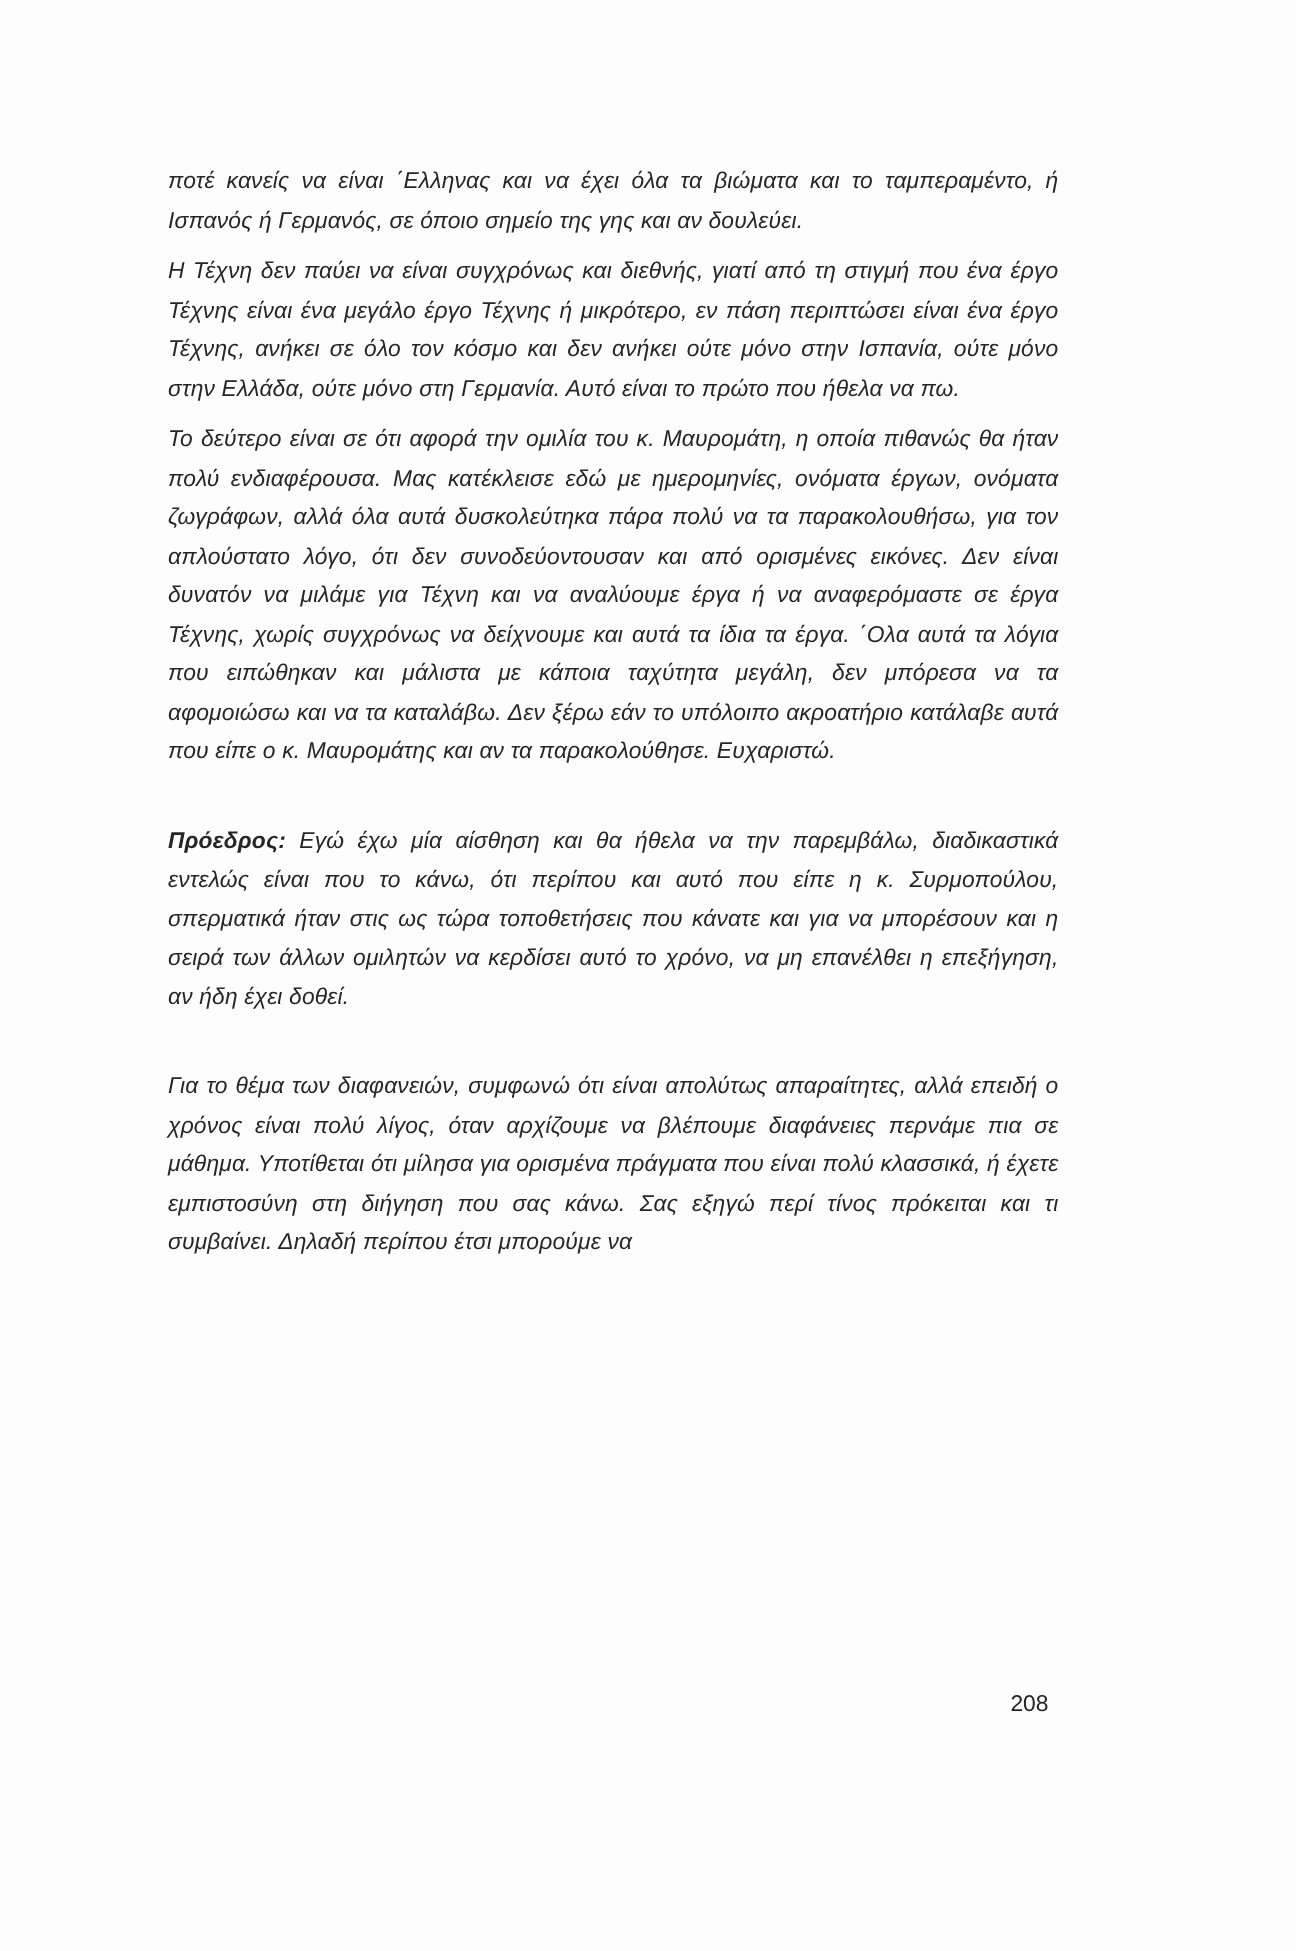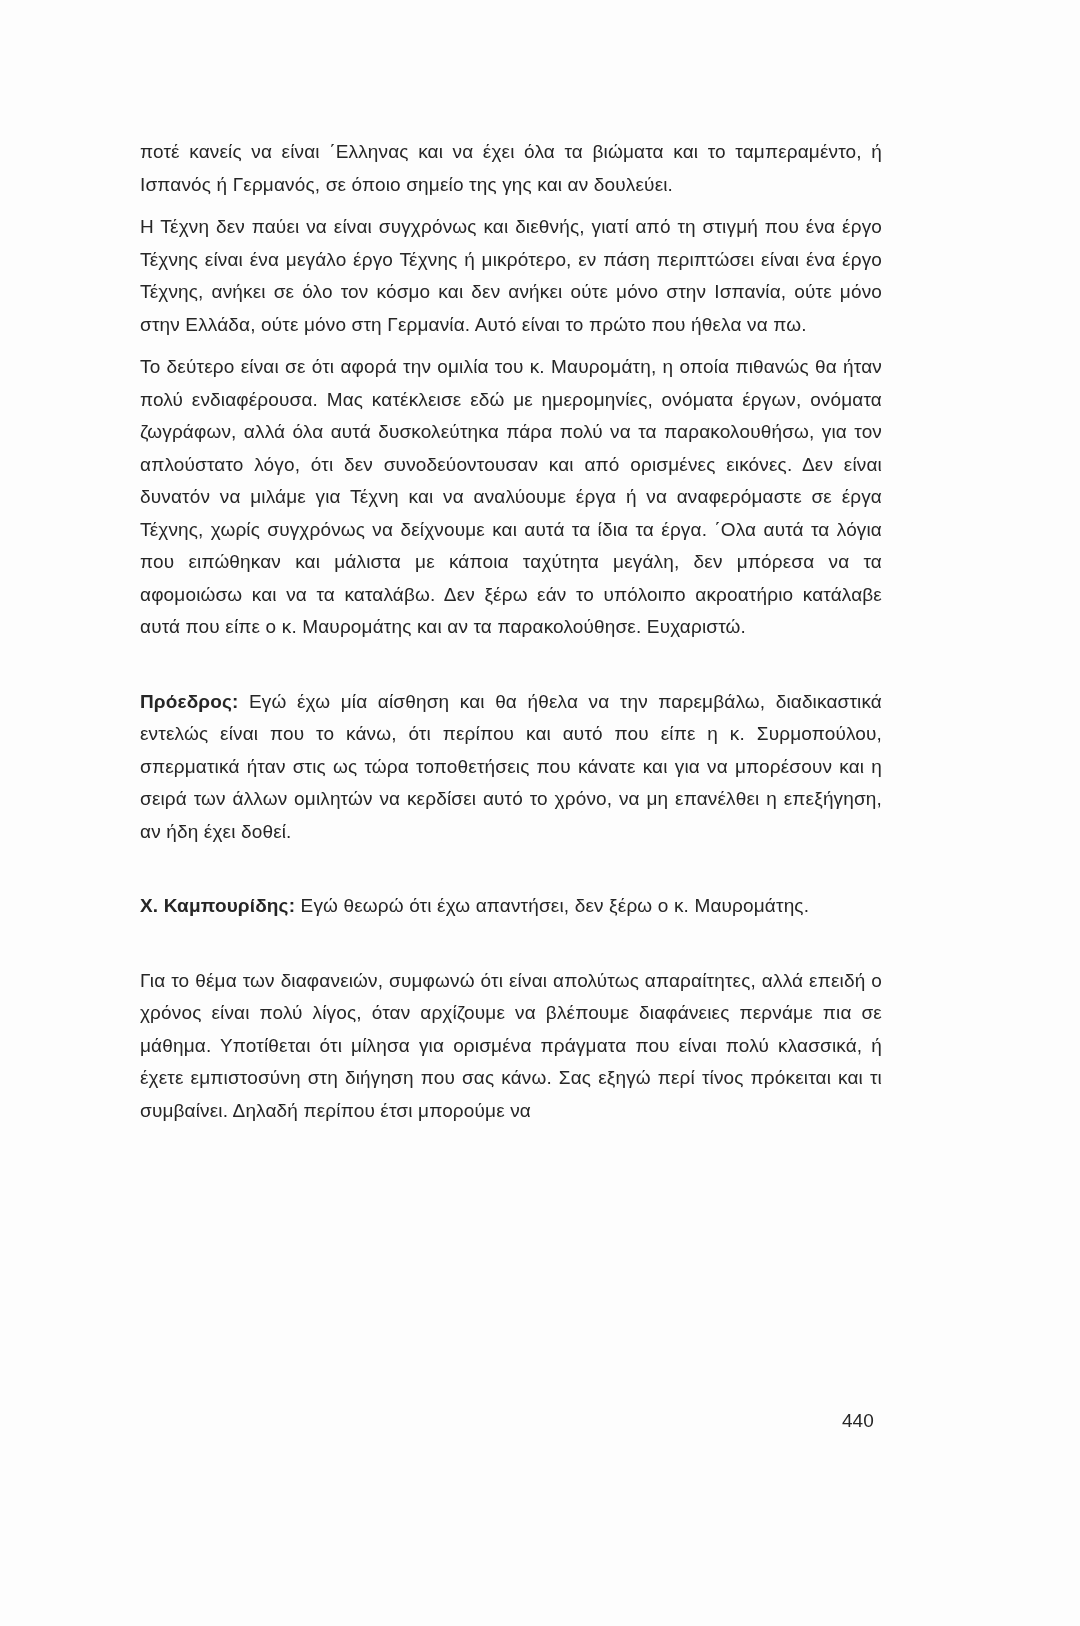--- a/index.html
+++ b/index.html
@@ -20,20 +20,21 @@
     left: 140px;
     top: 136px;
     width: 742px;
   }
   .para {
     margin: 0;
     font-size: 19px;
     line-height: 32.5px;
     text-align: justify;
     letter-spacing: 0.15px;
+    font-style: italic;
   }
   .gap-s { margin-bottom: 10px; }
   .gap-l { margin-bottom: 42px; }
   .speaker {
     font-weight: bold;
   }
   .page-number {
     position: absolute;
     left: 842px;
     top: 1410px;
@@ -55,25 +56,22 @@
   </p>
 
   <p class="para gap-l">
     <span>Το δεύτερο είναι σε ότι αφορά την ομιλία του κ. Μαυρομάτη, η οποία πιθανώς θα ήταν πολύ ενδιαφέρουσα. Μας κατέκλεισε εδώ με ημερομηνίες, ονόματα έργων, ονόματα ζωγράφων, αλλά όλα αυτά δυσκολεύτηκα πάρα πολύ να τα παρακολουθήσω, για τον απλούστατο λόγο, ότι δεν συνοδεύοντουσαν και από ορισμένες εικόνες. Δεν είναι δυνατόν να μιλάμε για Τέχνη και να αναλύουμε έργα ή να αναφερόμαστε σε έργα Τέχνης, χωρίς συγχρόνως να δείχνουμε και αυτά τα ίδια τα έργα. ΄Ολα αυτά τα λόγια που ειπώθηκαν και μάλιστα με κάποια ταχύτητα μεγάλη, δεν μπόρεσα να τα αφομοιώσω και να τα καταλάβω. Δεν ξέρω εάν το υπόλοιπο ακροατήριο κατάλαβε αυτά που είπε ο κ. Μαυρομάτης και αν τα παρακολούθησε. Ευχαριστώ.</span>
   </p>
 
   <p class="para gap-l">
     <span class="speaker">Πρόεδρος:</span><span> Εγώ έχω μία αίσθηση και θα ήθελα να την παρεμβάλω, διαδικαστικά εντελώς είναι που το κάνω, ότι περίπου και αυτό που είπε η κ. Συρμοπούλου, σπερματικά ήταν στις ως τώρα τοποθετήσεις που κάνατε και για να μπορέσουν και η σειρά των άλλων ομιλητών να κερδίσει αυτό το χρόνο, να μη επανέλθει η επεξήγηση, αν ήδη έχει δοθεί.</span>
   </p>
 
-  <p class="para gap-l">
-    <span class="speaker">Χ. Καμπουρίδης:</span><span> Εγώ θεωρώ ότι έχω απαντήσει, δεν ξέρω ο κ. Μαυρομάτης.</span>
-  </p>
 
 
 
   <p class="para">
     <span>Για το θέμα των διαφανειών, συμφωνώ ότι είναι απολύτως απαραίτητες, αλλά επειδή ο χρόνος είναι πολύ λίγος, όταν αρχίζουμε να βλέπουμε διαφάνειες περνάμε πια σε μάθημα. Υποτίθεται ότι μίλησα για ορισμένα πράγματα που είναι πολύ κλασσικά, ή έχετε εμπιστοσύνη στη διήγηση που σας κάνω. Σας εξηγώ περί τίνος πρόκειται και τι συμβαίνει. Δηλαδή περίπου έτσι μπορούμε να</span>
   </p>
 
 </div>
 
-<div class="page-number">440</div>
+<div class="page-number">208</div>
 
 </body></html>

